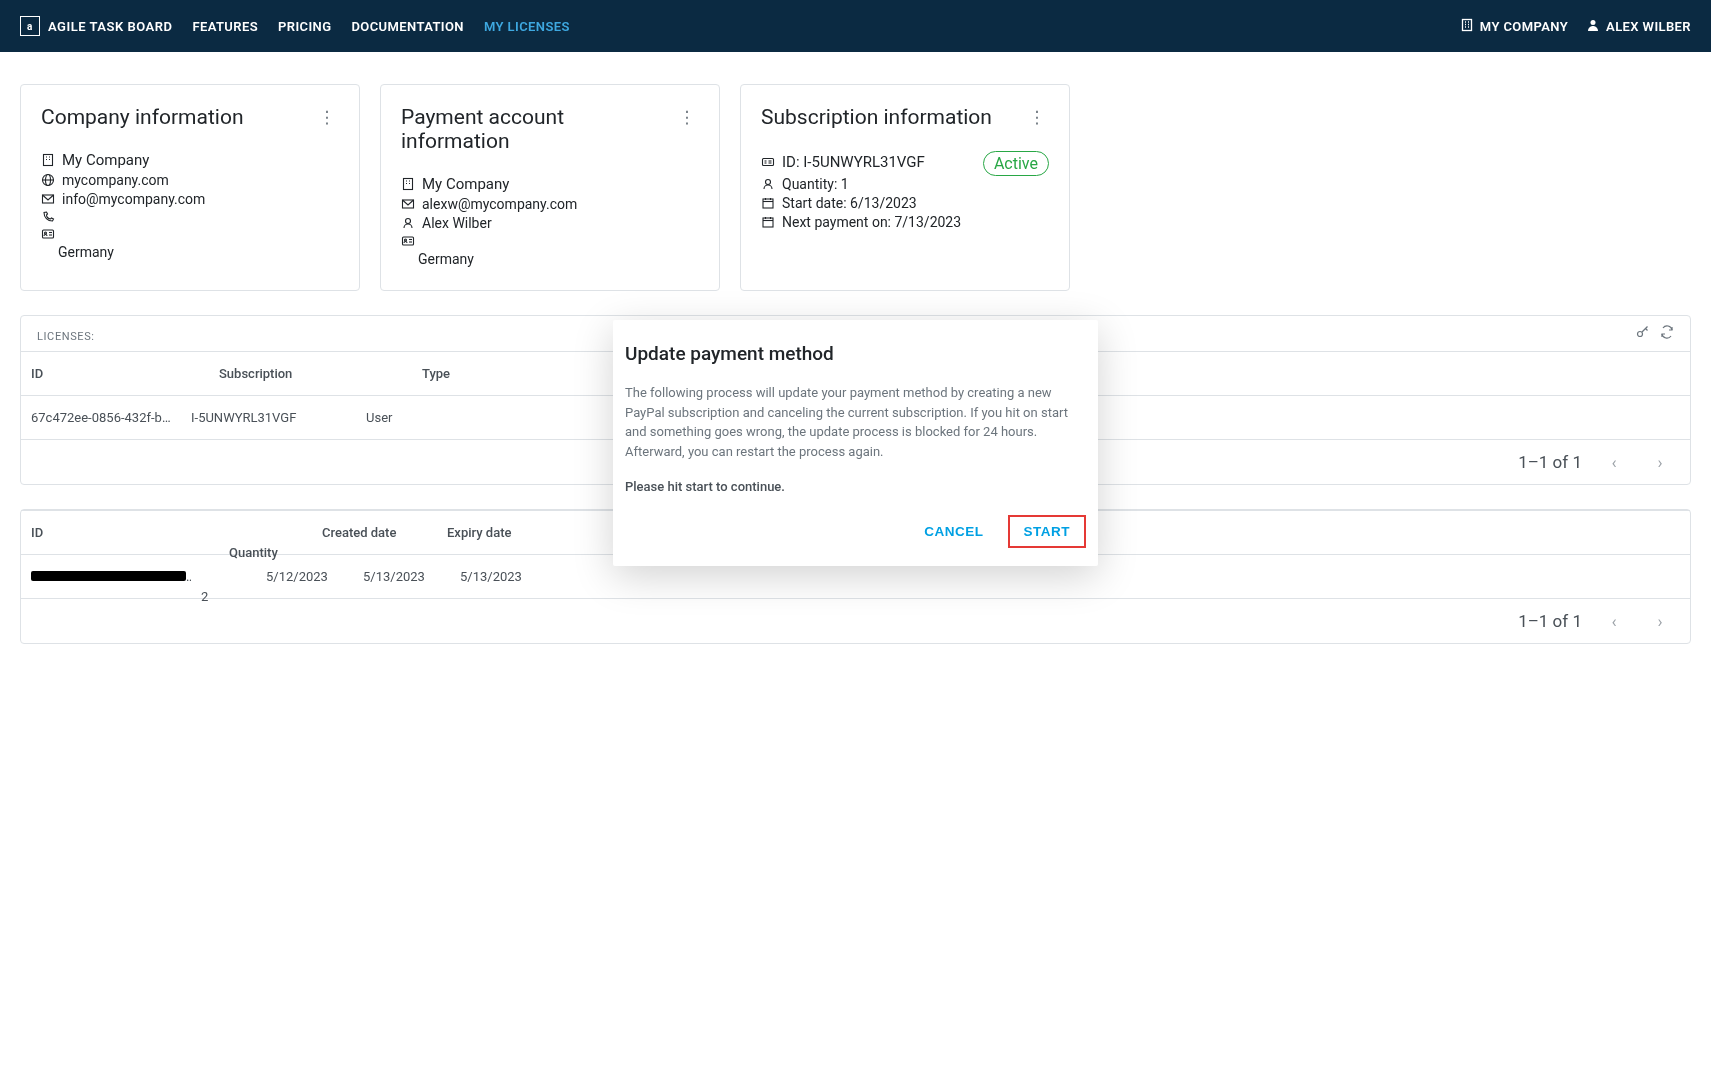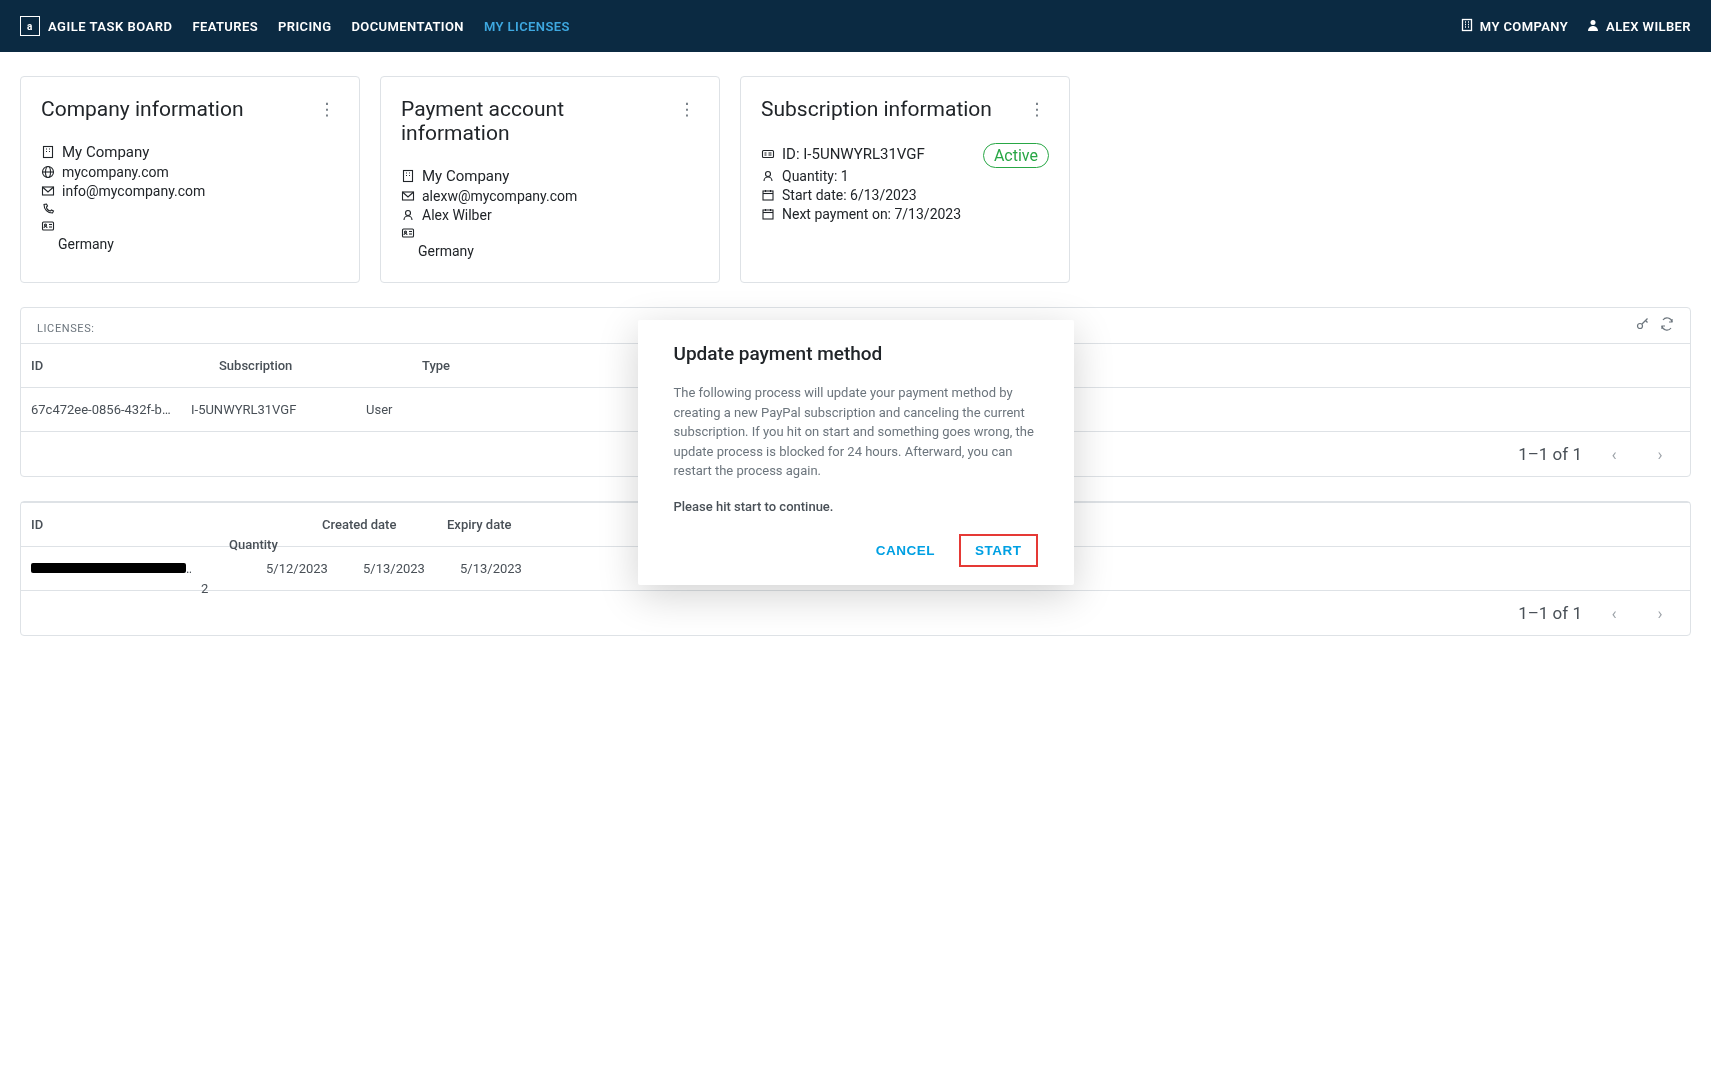--- a/index.html
+++ b/index.html
@@ -11,21 +11,21 @@
 .logo { display: flex; align-items: center; gap: 8px; font-weight: 600; font-size: 13px; letter-spacing: 0.5px; }
 .logo-box { width: 20px; height: 20px; border: 1.5px solid #fff; display: inline-flex; align-items: center; justify-content: center; font-size: 10px; font-weight: bold; position: relative; }
 .nav-link { color: #fff; font-size: 13px; font-weight: 600; letter-spacing: 0.4px; text-decoration: none; cursor: pointer; }
 .nav-link.active { color: #3ea8e0; }
 .header-right { display: flex; align-items: center; gap: 18px; }
 .header-right-item { display: flex; align-items: center; gap: 6px; font-size: 13px; font-weight: 600; letter-spacing: 0.4px; cursor: pointer; }
 
 
 .main { padding: 24px 20px; }
 .cards-row { display: flex; gap: 20px; margin-bottom: 24px; }
-.card { border: 1px solid #dee2e6; border-radius: 4px; padding: 20px; min-width: 330px; }
+.card { border: 1px solid #dee2e6; border-radius: 4px; padding: 20px; min-width: 330px; margin-top: 8px; }
 .card.sub { min-width: 330px; }
 .card-head { display: flex; justify-content: space-between; align-items: flex-start; margin-bottom: 22px; }
 .card-title { font-size: 21px; font-weight: 400; color: #212529; }
 .vdots { width: 24px; height: 24px; display: flex; align-items: center; justify-content: center; cursor: pointer; color: #6c757d; font-size: 17px; user-select: none; }
 .info-line { display: flex; align-items: center; gap: 7px; font-size: 14px; margin-bottom: 3px; color: #212529; }
 .info-line.inset { padding-left: 17px; }
 .badge-active { border: 1px solid #28a745; color: #28a745; border-radius: 14px; padding: 2px 10px; font-size: 16px; }
 .sub-head-row { display: flex; justify-content: space-between; align-items: center; }
 .icon { display: inline-flex; width: 14px; height: 14px; align-items: center; justify-content: center; color: #212529; }
 .icon svg { width: 100%; height: 100%; }
@@ -57,21 +57,21 @@
 .sub .c-id { width: 170px; }
 .sub .c-qty { width: 65px; margin-top: 39px; }
 .sub .c-created { width: 97px; }
 .sub .c-expiry { width: 97px; }
 .sub .c-next { width: 150px; }
 
 .redacted { display: inline-block; width: 155px; height: 10px; background: #000; border-radius: 2px; }
 
 
 .dialog-backdrop { position: fixed; inset: 0; display: flex; align-items: flex-start; justify-content: center; pointer-events: none; }
-.dialog { margin-top: 320px; width: 436px; background: #fff; box-shadow: 0 10px 40px rgba(0,0,0,0.18); border-radius: 2px; padding: 22px 36px 18px; pointer-events: auto; }
+.dialog { margin-top: 320px; width: 485px; background: #fff; box-shadow: 0 10px 40px rgba(0,0,0,0.18); border-radius: 2px; padding: 22px 12px 18px; pointer-events: auto; }
 .dialog-title { font-size: 19px; font-weight: 500; color: #212529; margin-bottom: 18px; }
 .dialog-body { font-size: 13px; color: #6c757d; line-height: 1.5; margin-bottom: 18px; }
 .dialog-body .emph { color: #495057; font-weight: 500; display: block; margin-top: 16px; }
 .dialog-actions { display: flex; justify-content: flex-end; gap: 10px; }
 .btn-text { background: none; border: none; color: #00a0e3; font-weight: 600; font-size: 13.5px; letter-spacing: 0.5px; padding: 9px 14px; cursor: pointer; }
 .btn-start { border: 2px solid #e53935; color: #00a0e3; font-weight: 600; font-size: 13.5px; letter-spacing: 0.5px; padding: 7px 14px; background: #fff; cursor: pointer; }
 </style>
 </head>
 <body>
 

